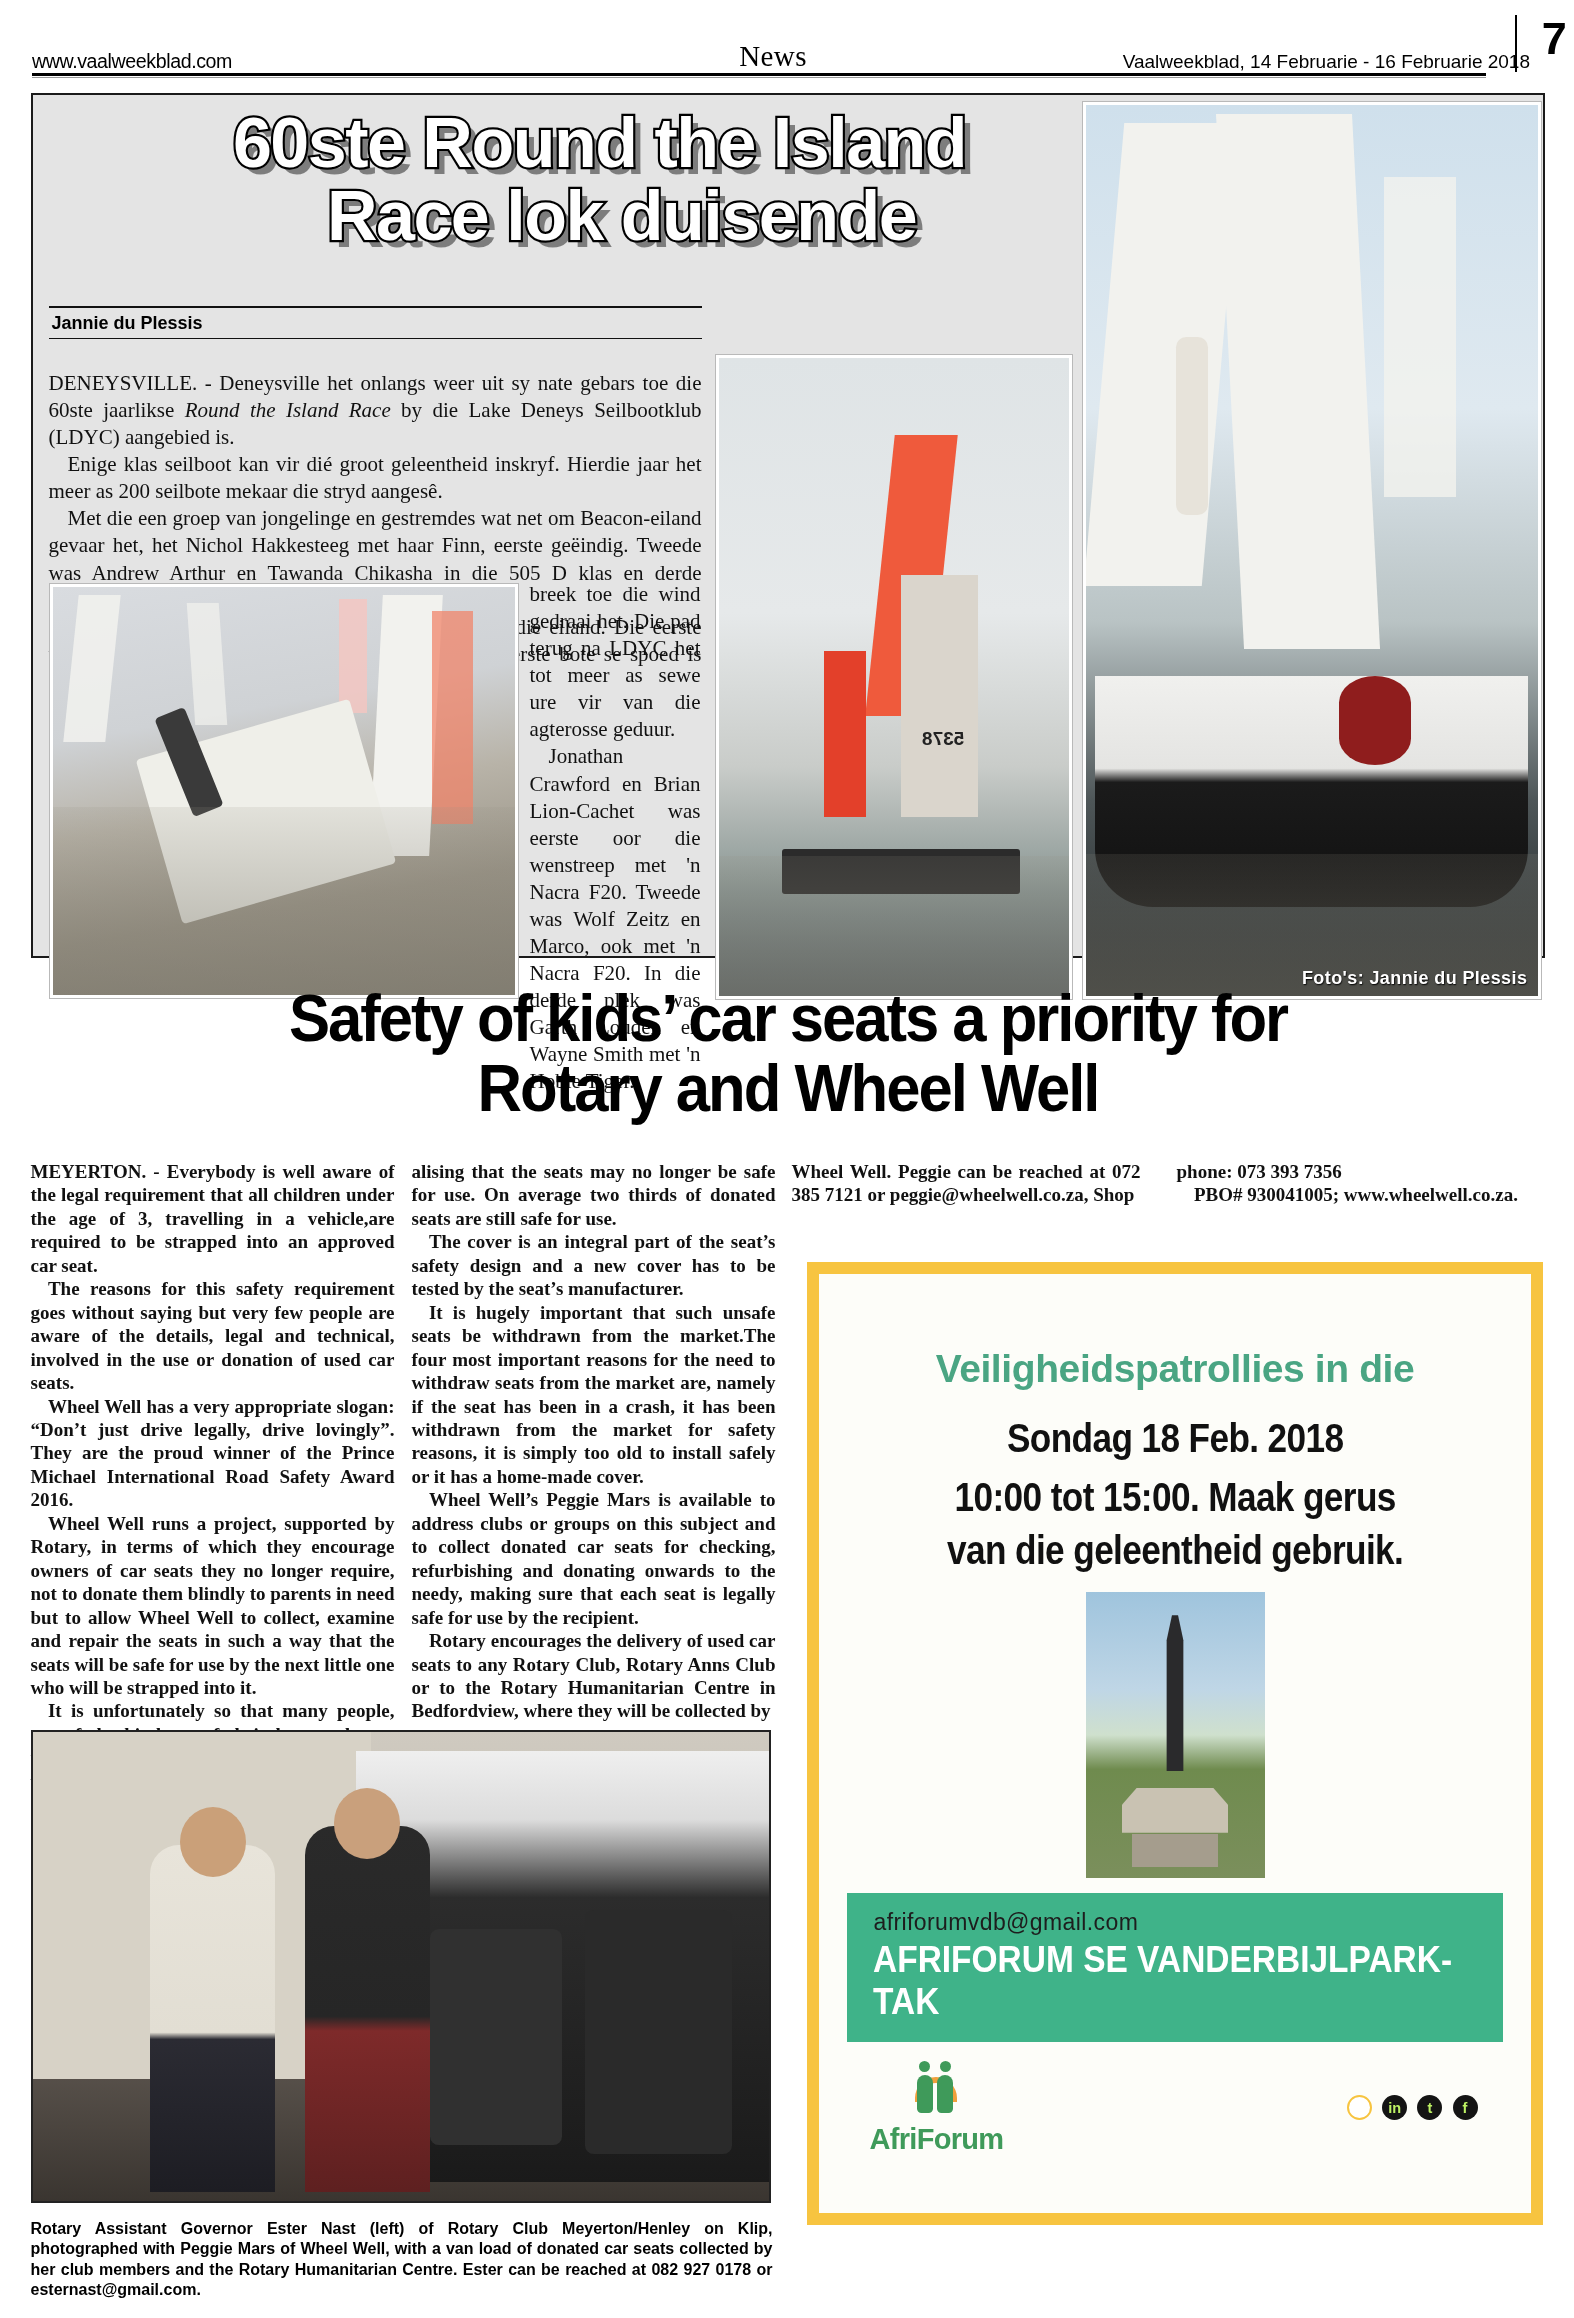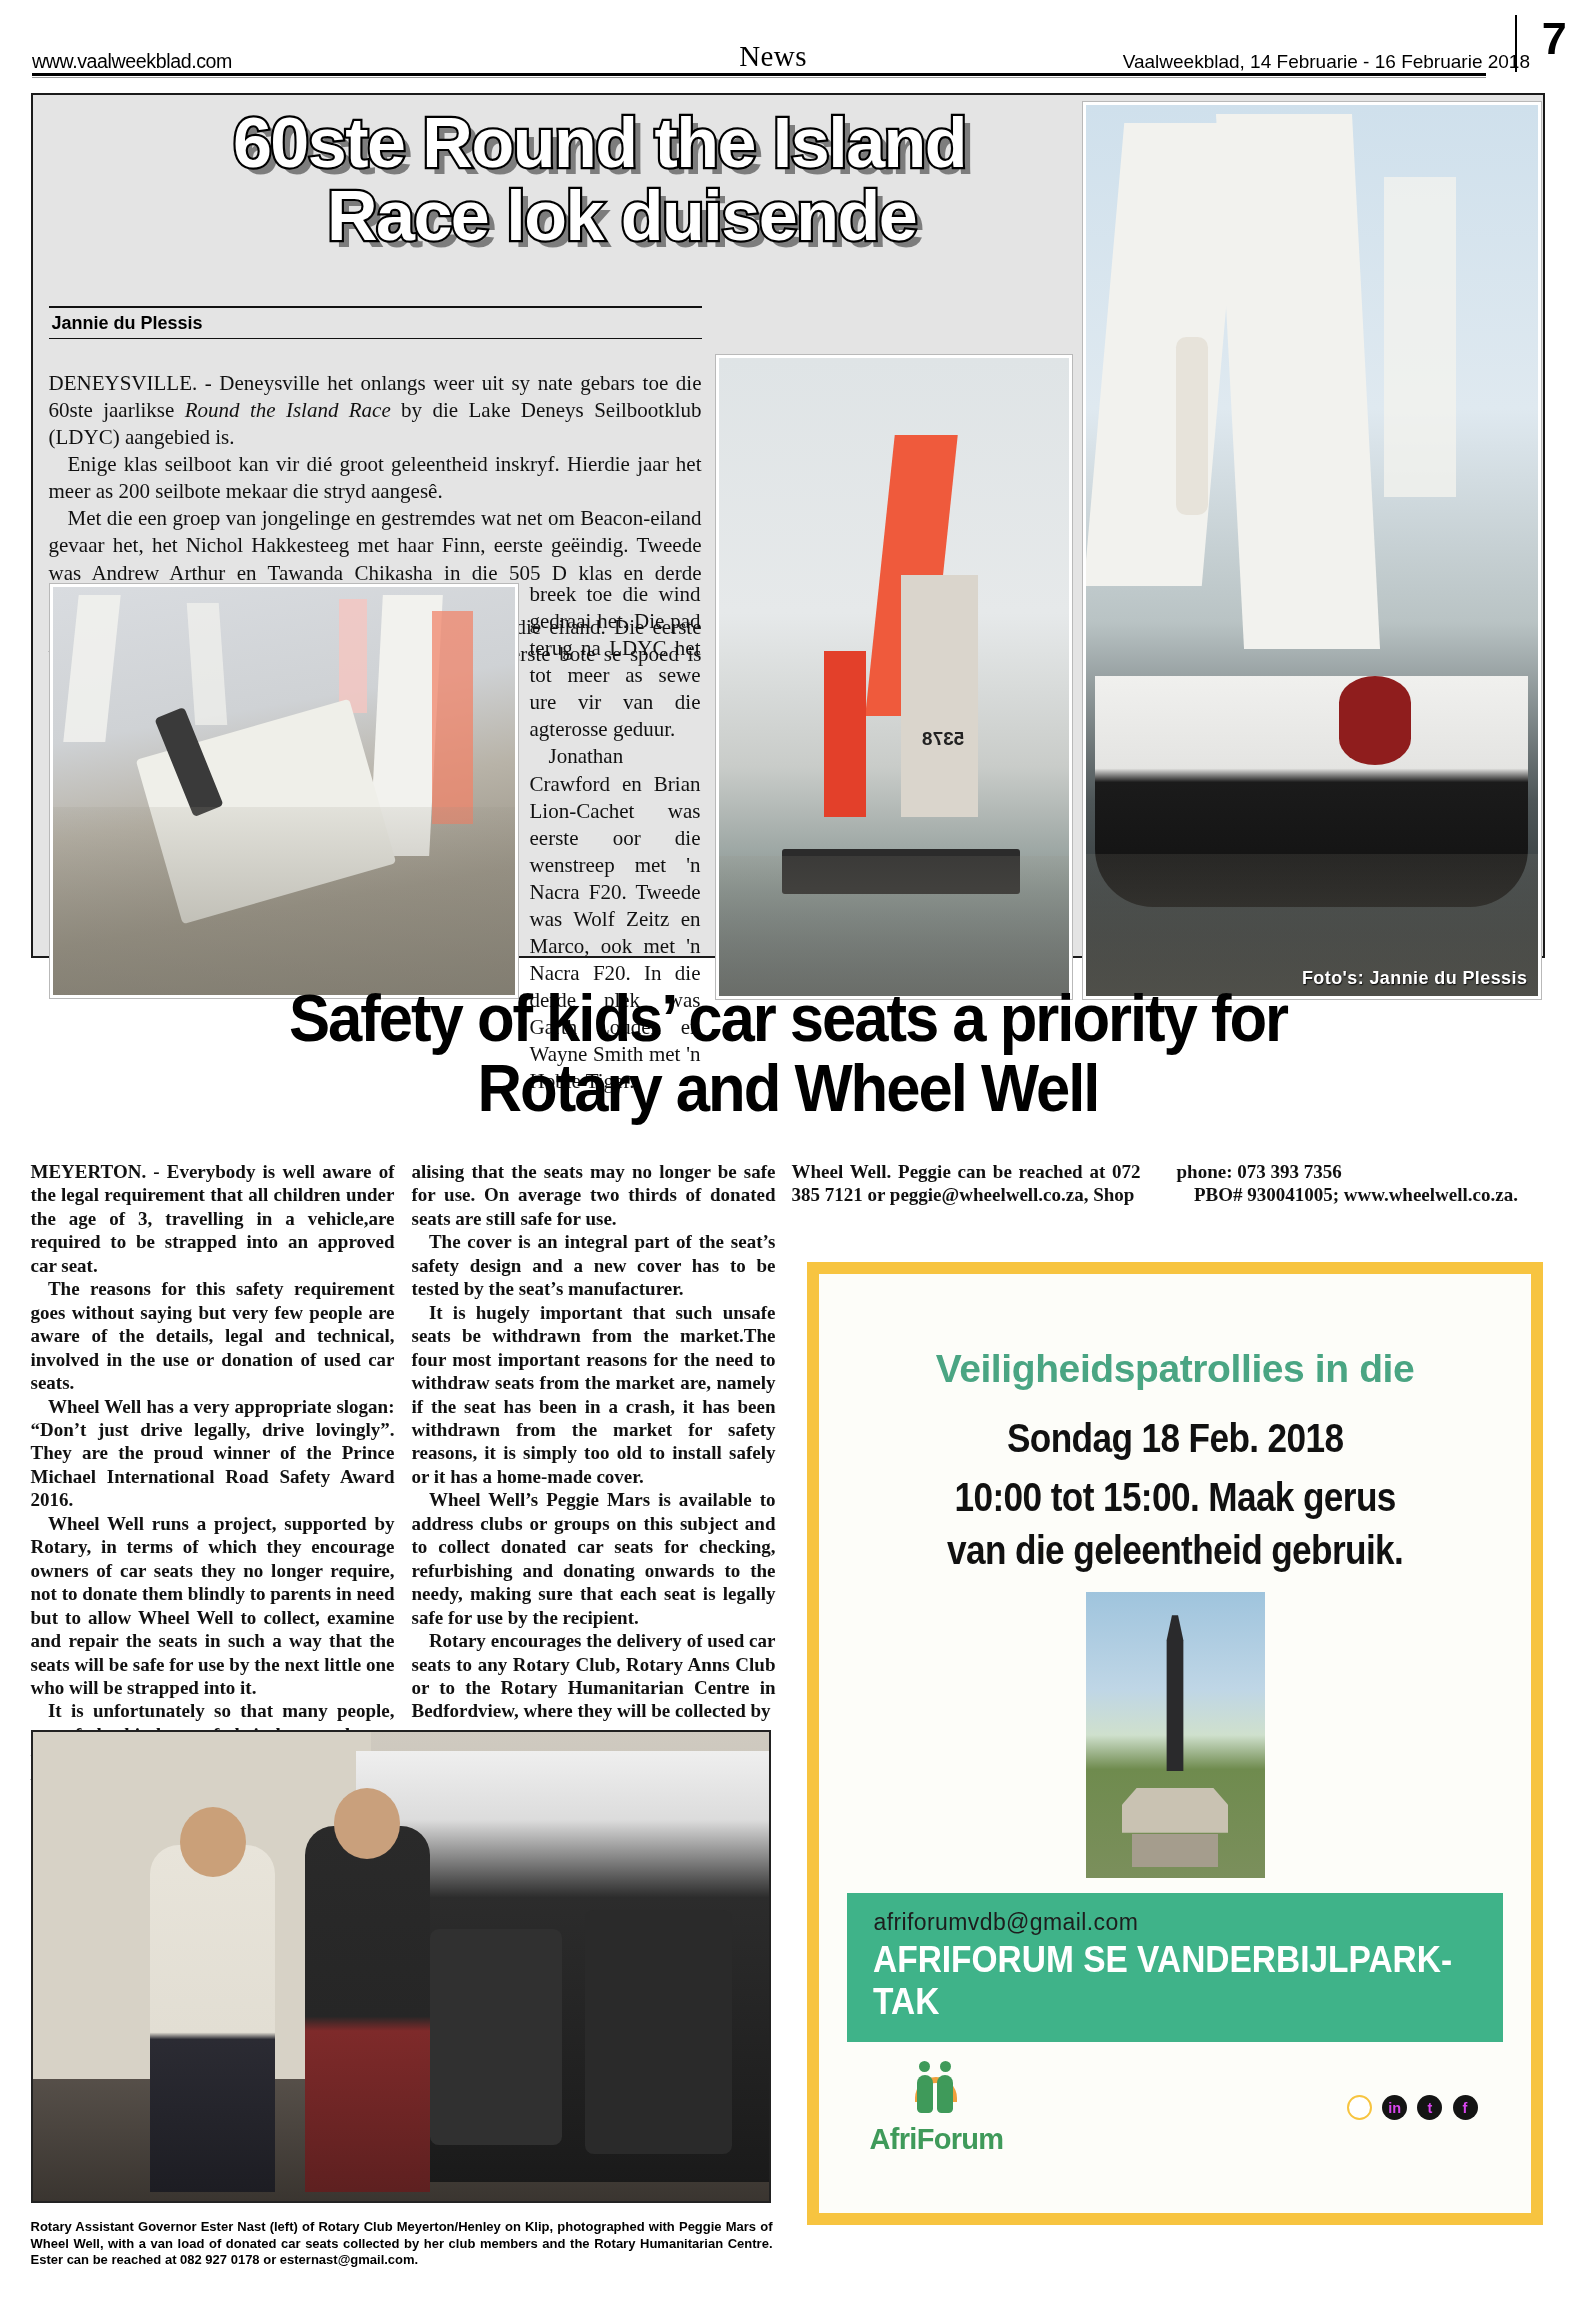--- a/index.html
+++ b/index.html
@@ -234,21 +234,21 @@
   }
   .brandtext {
     font-family:"Liberation Sans", sans-serif; font-weight:bold;
     font-size:29px; color:#3f9a5a; letter-spacing:-0.7px;
   }
   .socials { display:flex; align-items:center; gap:10.2px; padding-right:25px; }
   .soc {
     width:25px; height:25px; border-radius:50%;
     display:flex; align-items:center; justify-content:center;
     font-family:"Liberation Sans", sans-serif; font-weight:bold; font-size:14.5px;
-    color:#d946ef; background:#141414;
+    color:#bef264; background:#141414;
   }
   .soc.ring { background:#fff; border:2.9px solid #F7C440; }
 
   
   .photo2 {
     position:absolute; left:30.5px; top:1730px; width:740px; height:473px;
     border:2.2px solid #222;
     background:linear-gradient(180deg,#cfcac0 0%,#c8c3b8 22%,#6a625b 55%,#3a3530 100%);
     overflow:hidden;
   }
@@ -260,21 +260,21 @@
   .p2-w1 { position:absolute; left:16%; bottom:2%; width:17%; height:74%;
            background:linear-gradient(180deg,#e8e4da 0%,#e2ded3 54%,#2b2b33 56%,#1d1d23 100%); border-radius:29px 29px 0 0; }
   .p2-w2 { position:absolute; left:37%; bottom:2%; width:17%; height:78%;
            background:linear-gradient(180deg,#2a2a2a 0%,#262626 52%,#7e2a2a 56%,#5e2020 100%); border-radius:29px 29px 0 0; }
   .p2-h1 { position:absolute; left:20%; top:16%; width:9%; height:15%; background:#caa079; border-radius:50%; }
   .p2-h2 { position:absolute; left:41%; top:12%; width:9%; height:15%; background:#c9a07c; border-radius:50%; }
 
   .caption2 {
     position:absolute; left:30.5px; top:2219px; width:742px;
     font-family:"Liberation Sans", sans-serif;
-    font-weight:bold; font-size:13px; line-height:1.27; color:#000;
+    font-weight:bold; font-size:16px; line-height:1.27; color:#000;
     text-align:justify;
   }
 </style>
 </head>
 <body>
 
 <div class="page">
 
   <div class="masthead">
     <div class="mh-url">www.vaalweekblad.com</div>

